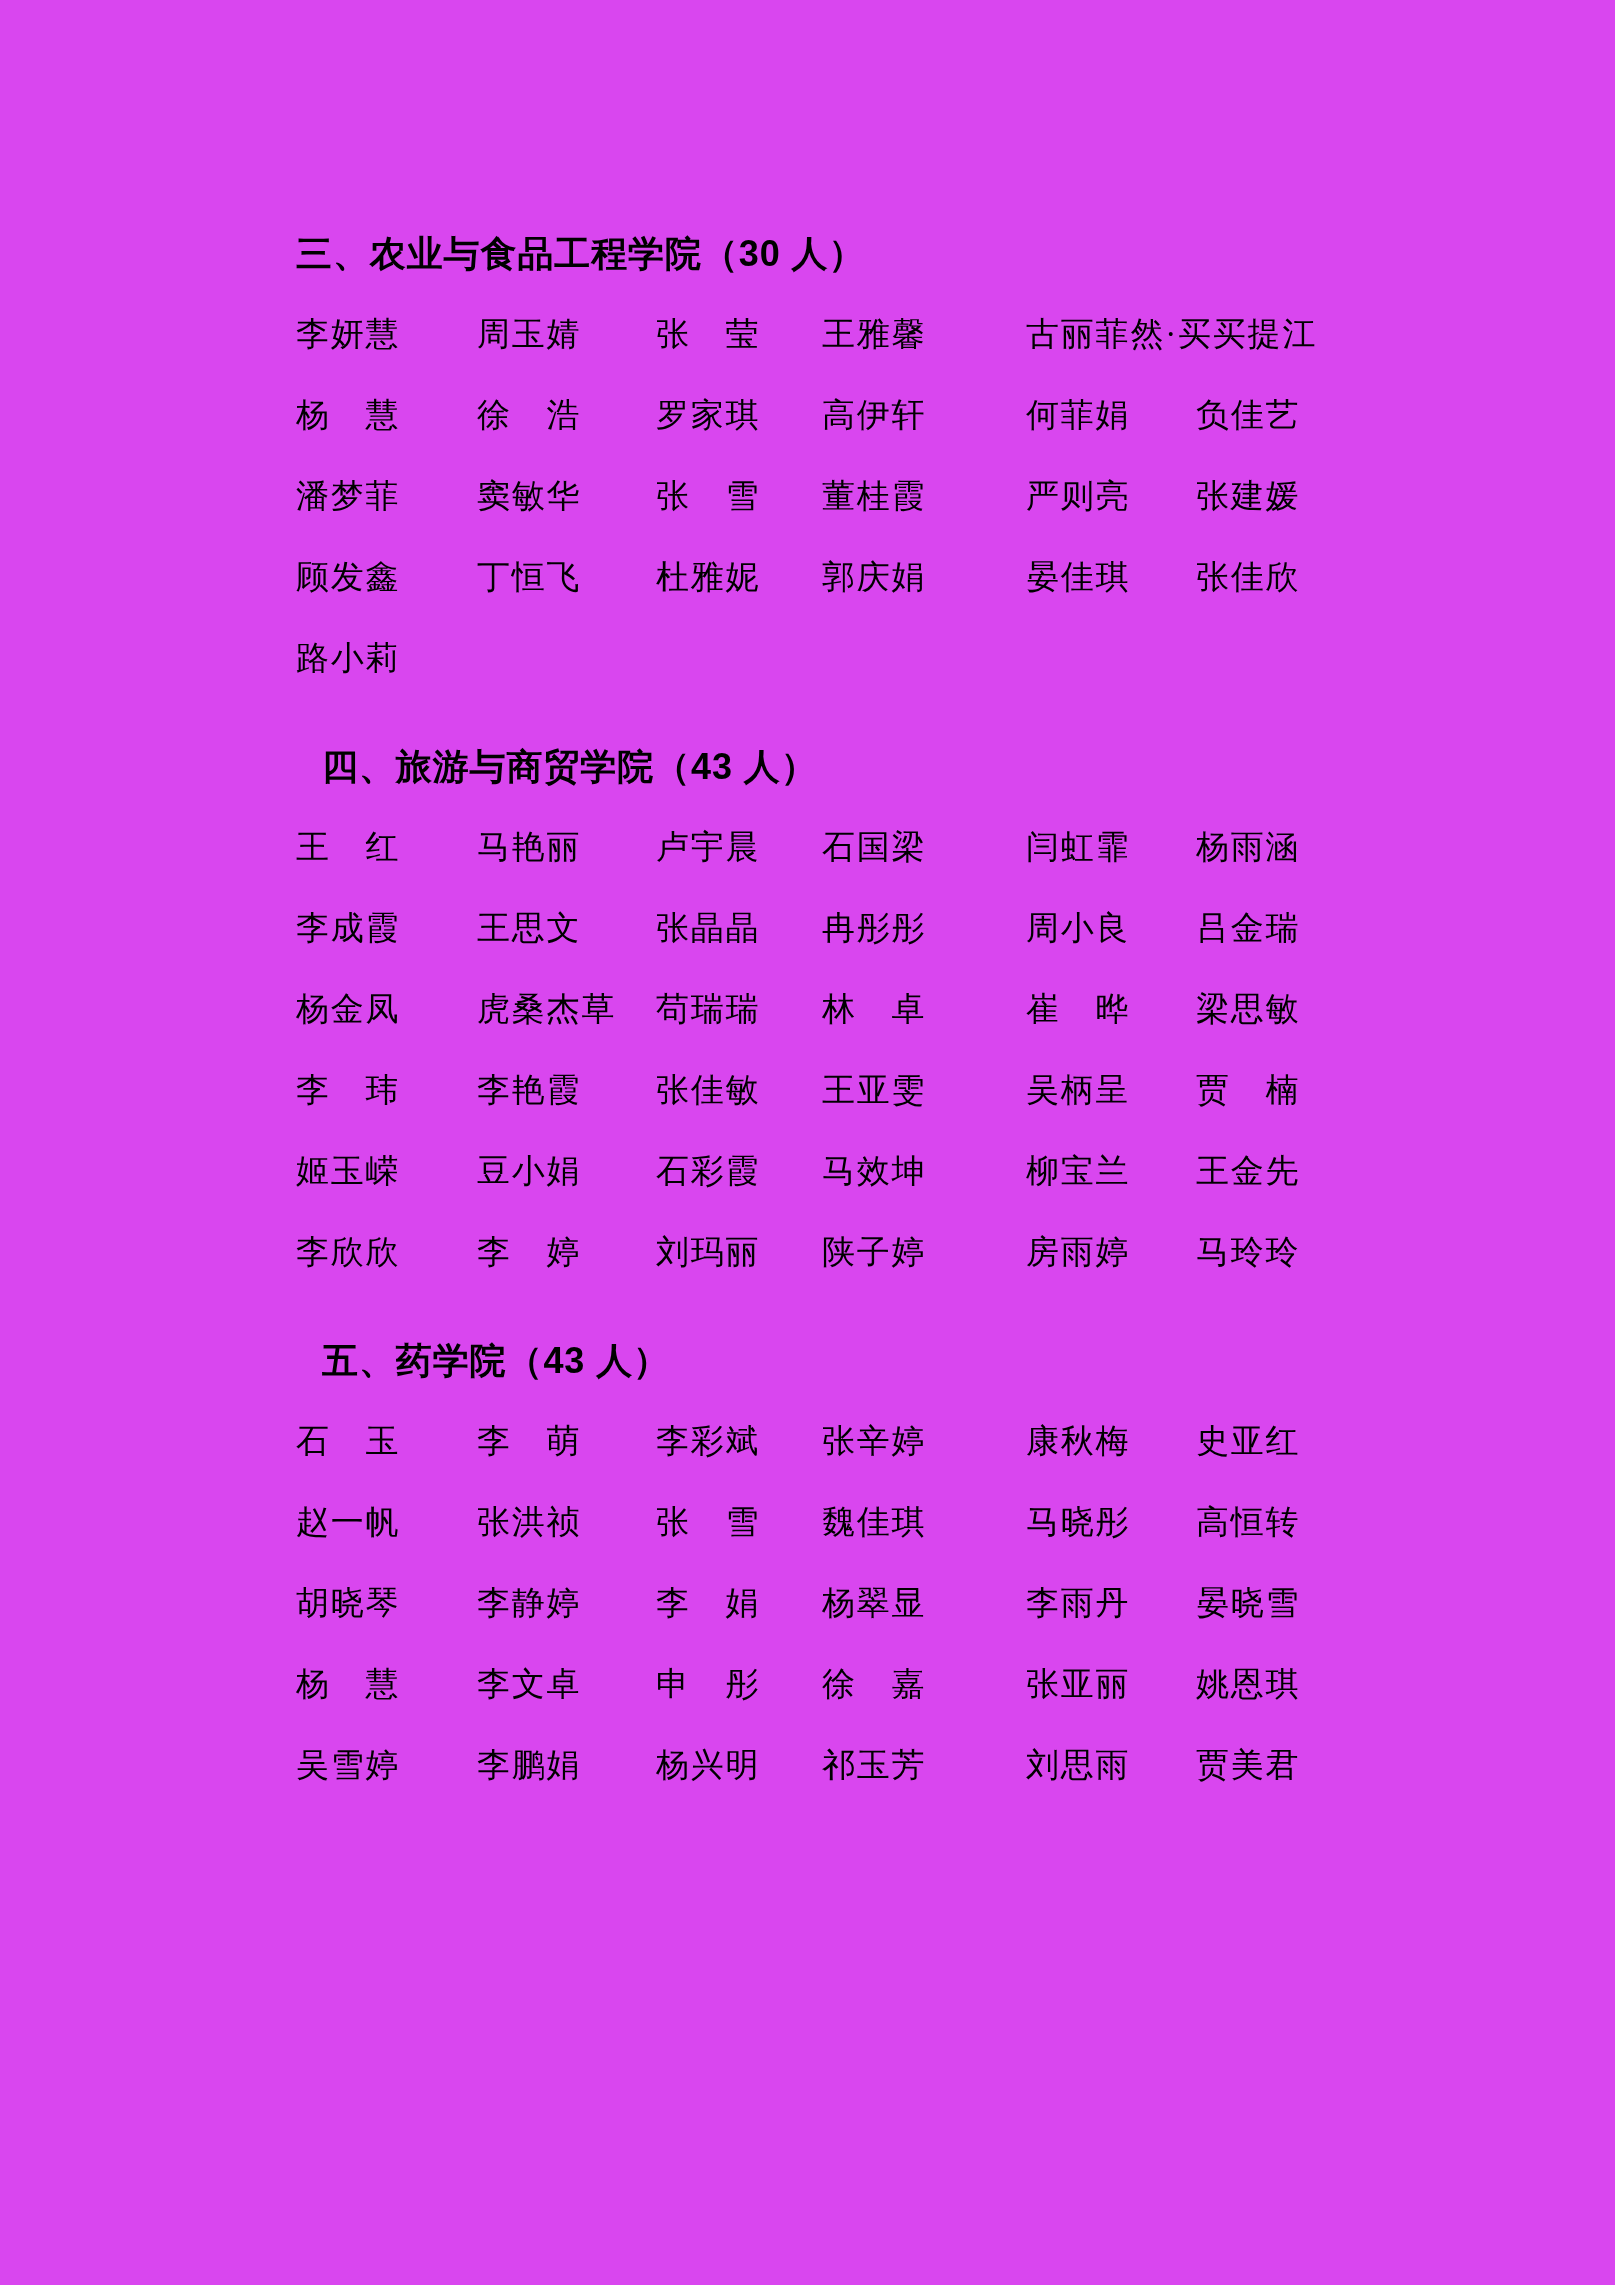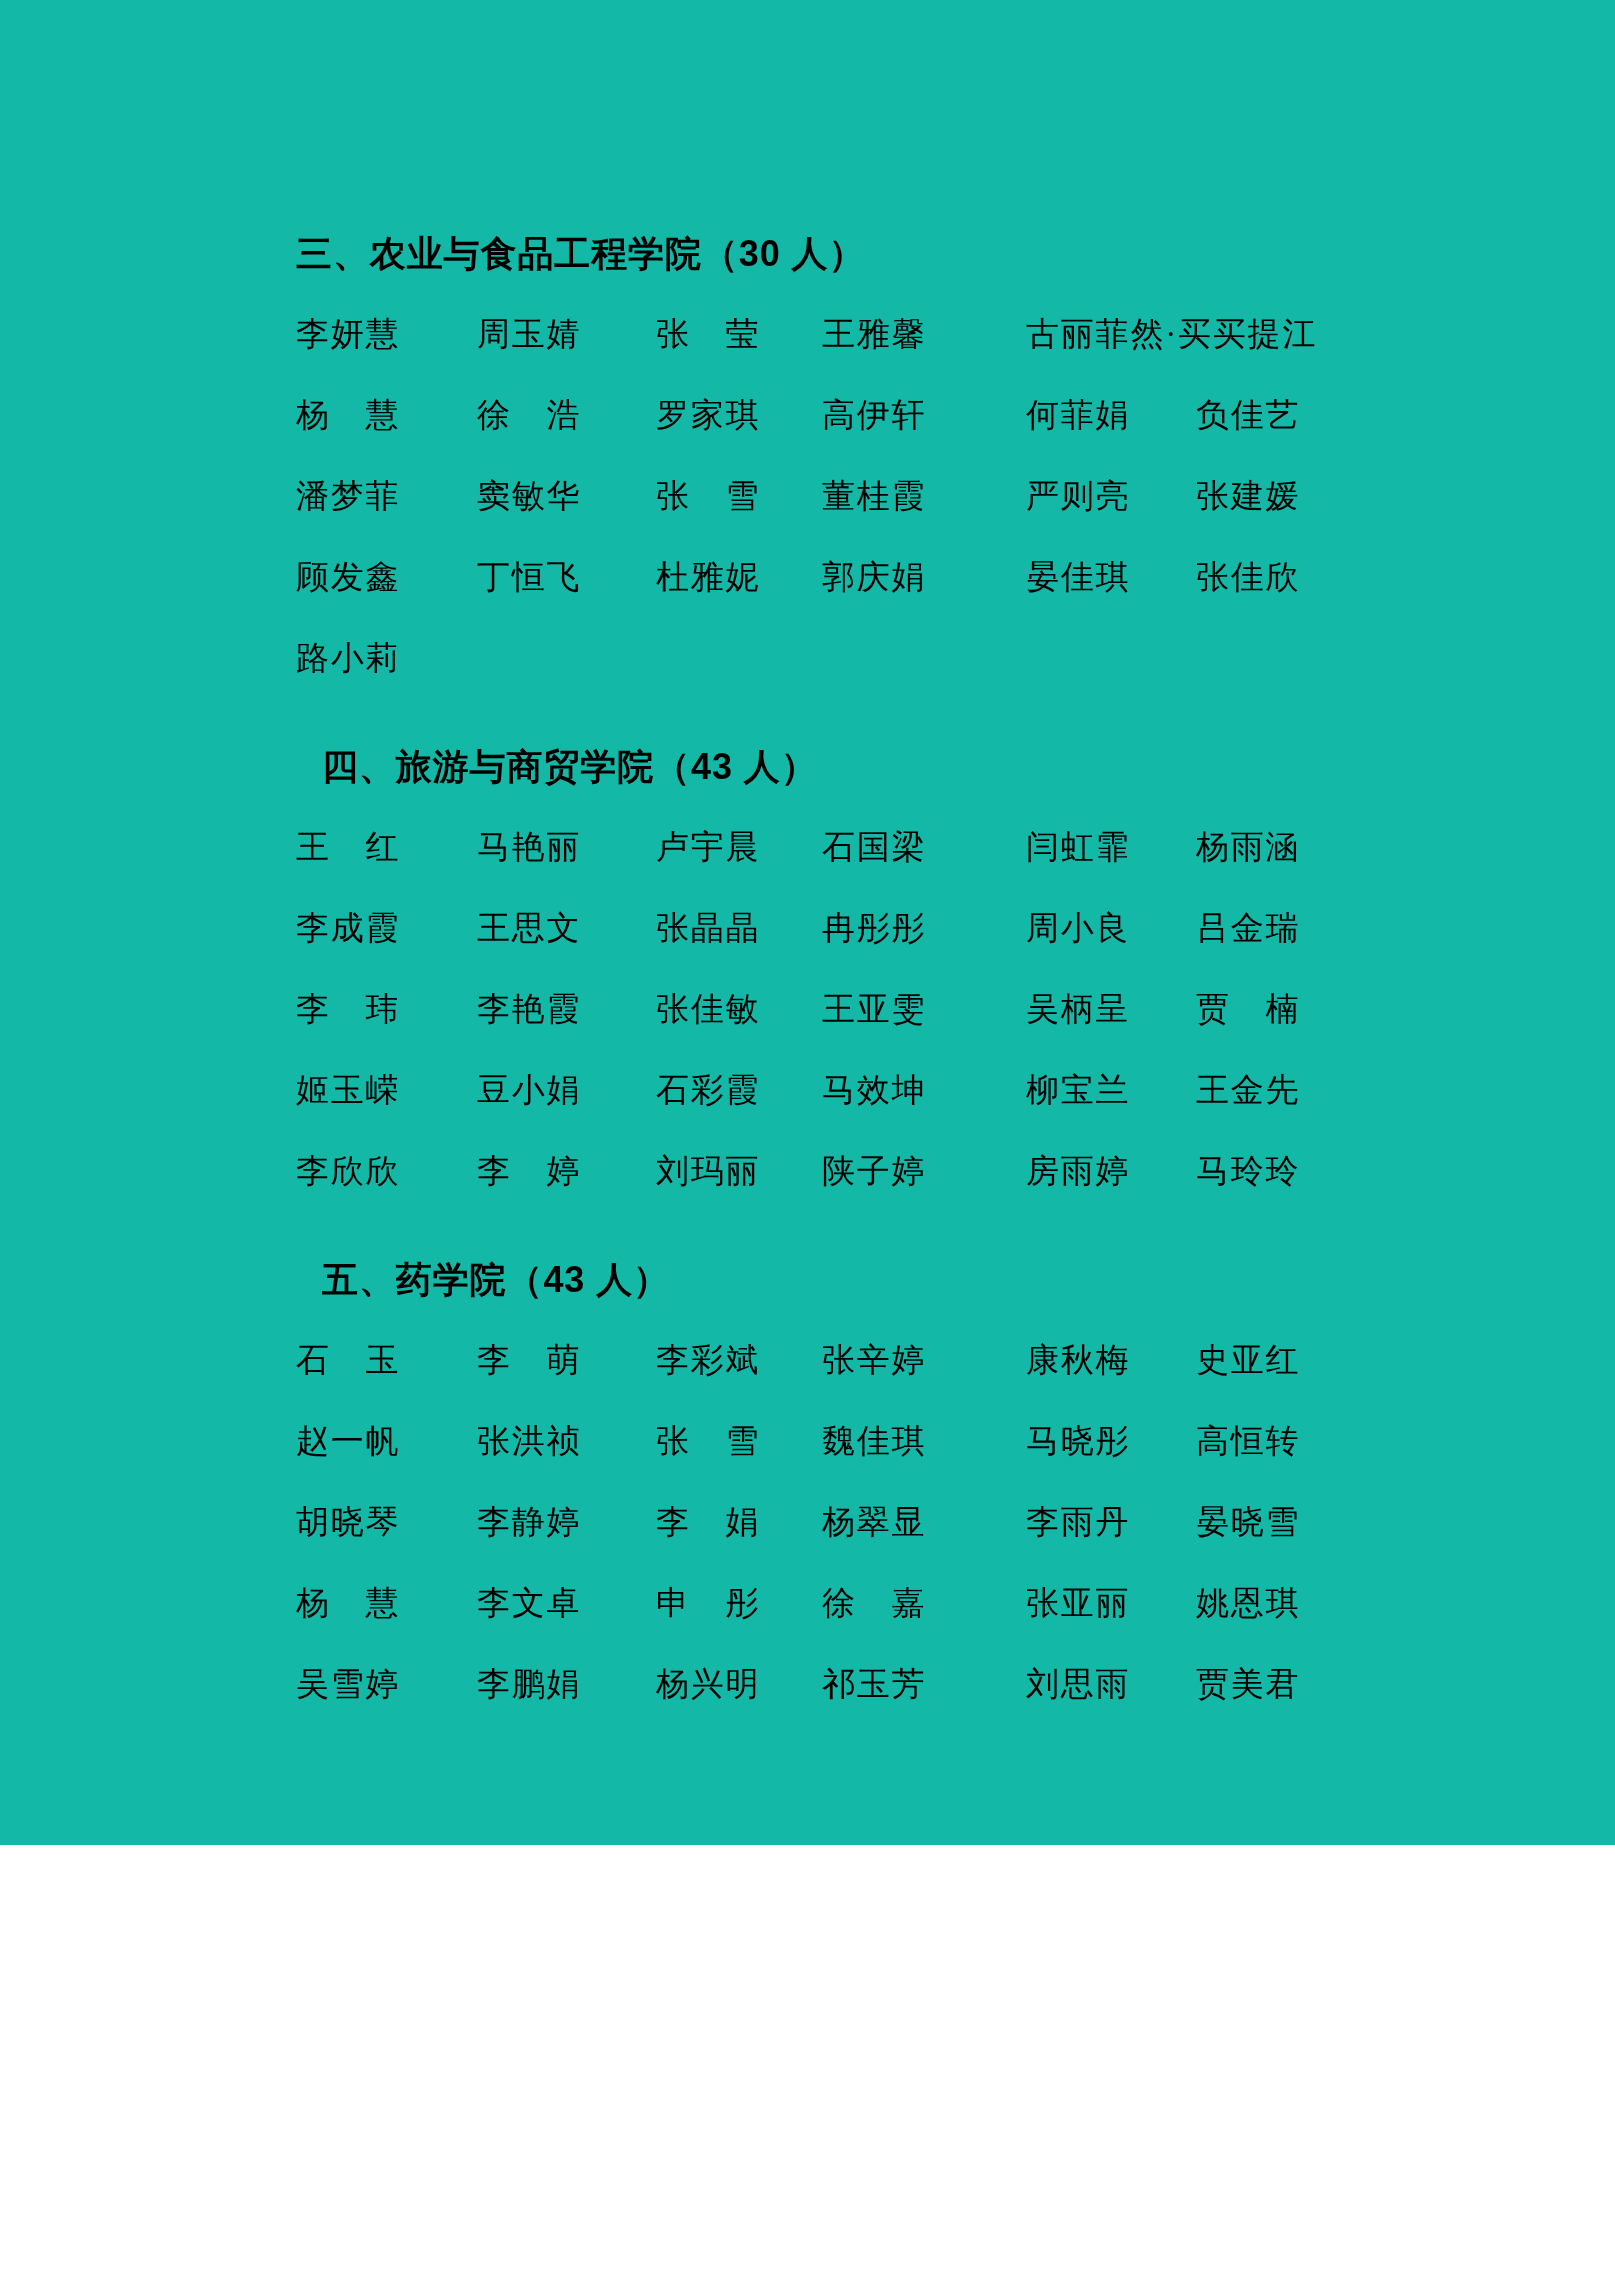--- a/index.html
+++ b/index.html
@@ -10,23 +10,23 @@
   body {
     width: 1616px;
     height: 2285px;
     overflow: hidden;
     font-family: "Liberation Serif", serif;
     color: #000000;
   }
   .page {
     box-sizing: border-box;
     width: 1616px;
-    height: 1845px;
+    height: 2285px;
     padding: 213px 127px 0 296px;
-    background: #14b8a6;
+    background: #d946ef;
   }
   .section { margin: 0; }
   .section + .section { margin-top: 0; }
   .section-heading {
     font-family: "Liberation Sans", sans-serif;
     font-weight: bold;
     font-size: 36px;
     line-height: 81px;
     margin: 0;
     letter-spacing: 0.9px;
@@ -111,20 +111,28 @@
         </div>
         <div class="name-row">
           <span class="name-cell">李成霞</span>
           <span class="name-cell">王思文</span>
           <span class="name-cell">张晶晶</span>
           <span class="name-cell">冉彤彤</span>
           <span class="name-cell">周小良</span>
           <span class="name-cell">吕金瑞</span>
         </div>
         <div class="name-row">
+          <span class="name-cell">杨金凤</span>
+          <span class="name-cell">虎桑杰草</span>
+          <span class="name-cell">苟瑞瑞</span>
+          <span class="name-cell">林　卓</span>
+          <span class="name-cell">崔　晔</span>
+          <span class="name-cell">梁思敏</span>
+        </div>
+        <div class="name-row">
           <span class="name-cell">李　玮</span>
           <span class="name-cell">李艳霞</span>
           <span class="name-cell">张佳敏</span>
           <span class="name-cell">王亚雯</span>
           <span class="name-cell">吴柄呈</span>
           <span class="name-cell">贾　楠</span>
         </div>
         <div class="name-row">
           <span class="name-cell">姬玉嵘</span>
           <span class="name-cell">豆小娟</span>

